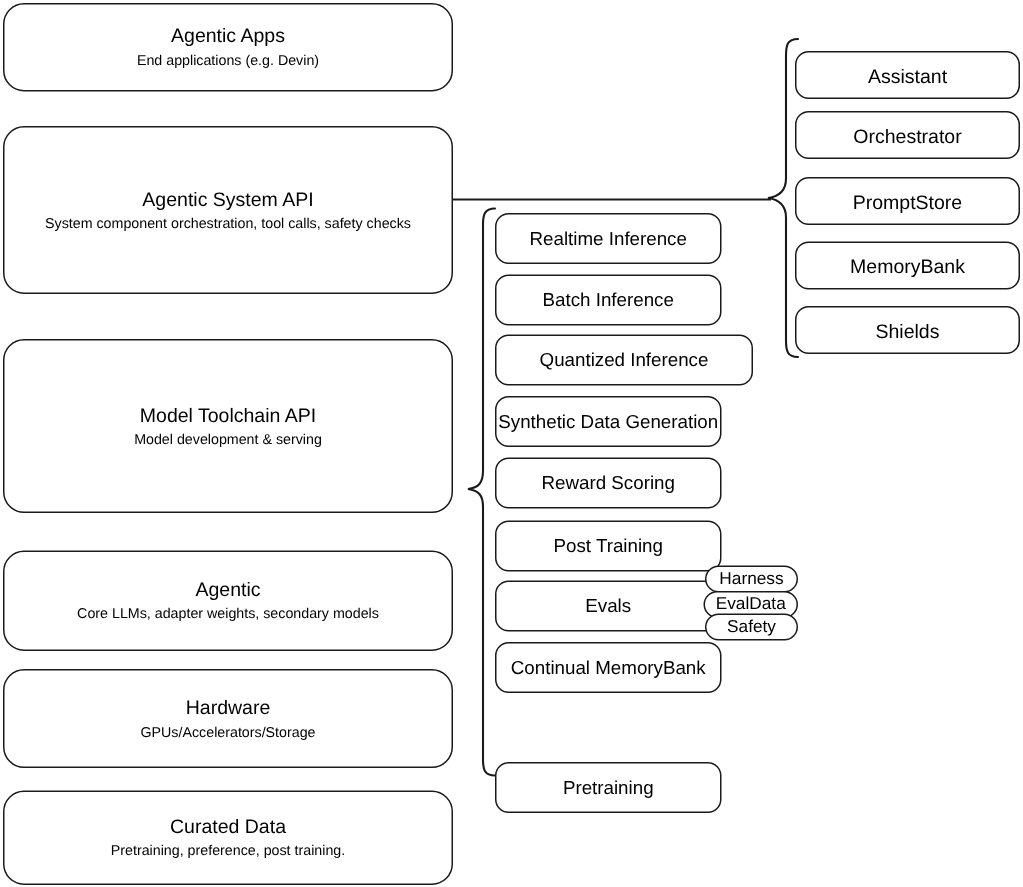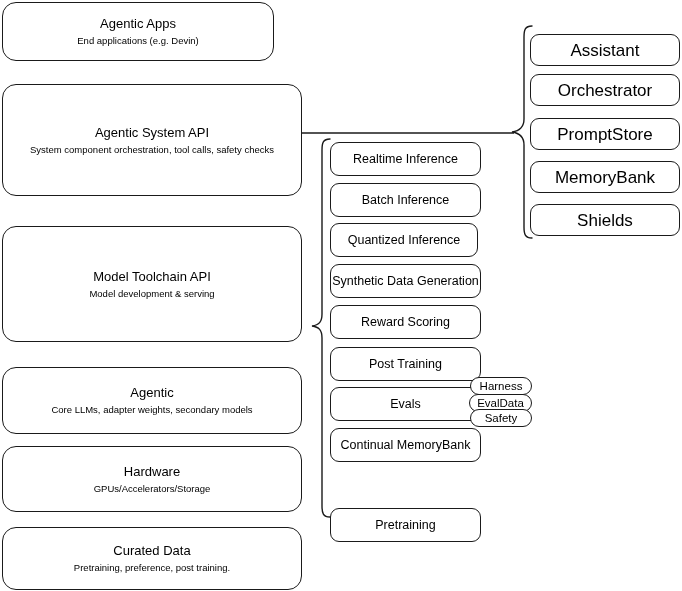--- a/index.html
+++ b/index.html
@@ -50,21 +50,21 @@
   }
   .cap-node .node-title {
     font-size: 12.5px;
   }
   .comp-node {
     border-radius: 9px;
     height: 32px;
     font-size: 12.5px;
   }
   .comp-node .node-title {
-    font-size: 17px;
+    font-size: 13px;
   }
   .pill {
     position: absolute;
     box-sizing: border-box;
     border: 1.3px solid #1a1a1a;
     border-radius: 999px;
     background: #ffffff;
     display: flex;
     align-items: center;
     justify-content: center;
@@ -80,21 +80,21 @@
     position: absolute;
     z-index: 1;
   }
   svg { display: block; }
 </style>
 </head>
 <body>
 
 <div id="canvas">
 
-  <div class="node stack-node" style="left:2px; top:2px; width:272px; height:59px;">
+  <div class="node stack-node" style="left:2px; top:2px; width:300px; height:59px;">
     <div class="node-title">Agentic Apps</div>
     <div class="node-sub">End applications (e.g. Devin)</div>
   </div>
 
   <div class="node stack-node" style="left:2px; top:84px; width:300px; height:112px;">
     <div class="node-title">Agentic System API</div>
     <div class="node-sub">System component orchestration, tool calls, safety checks</div>
   </div>
 
   <div class="node stack-node" style="left:2px; top:226px; width:300px; height:116px;">
@@ -134,21 +134,21 @@
       <path d="M24 3 C 17 3, 16 7, 16 14 L16 96 C 16 104, 11 108, 4 109 C 11 110, 16 114, 16 122 L16 204 C 16 211, 17 215, 24 215" stroke="#1a1a1a" stroke-width="1.4" fill="none" stroke-linecap="round"></path>
     </svg>
   </div>
 
   <div class="node cap-node" style="left:330px; top:142px; width:151px;">
     <div class="node-title">Realtime Inference</div>
   </div>
   <div class="node cap-node" style="left:330px; top:183px; width:151px;">
     <div class="node-title">Batch Inference</div>
   </div>
-  <div class="node cap-node" style="left:330px; top:223px; width:148px;">
+  <div class="node cap-node" style="left:330px; top:223px; width:172px;">
     <div class="node-title">Quantized Inference</div>
   </div>
   <div class="node cap-node" style="left:330px; top:264px; width:151px;">
     <div class="node-title">Synthetic Data Generation</div>
   </div>
   <div class="node cap-node" style="left:330px; top:305px; width:151px;">
     <div class="node-title">Reward Scoring</div>
   </div>
   <div class="node cap-node" style="left:330px; top:347px; width:151px;">
     <div class="node-title">Post Training</div>

